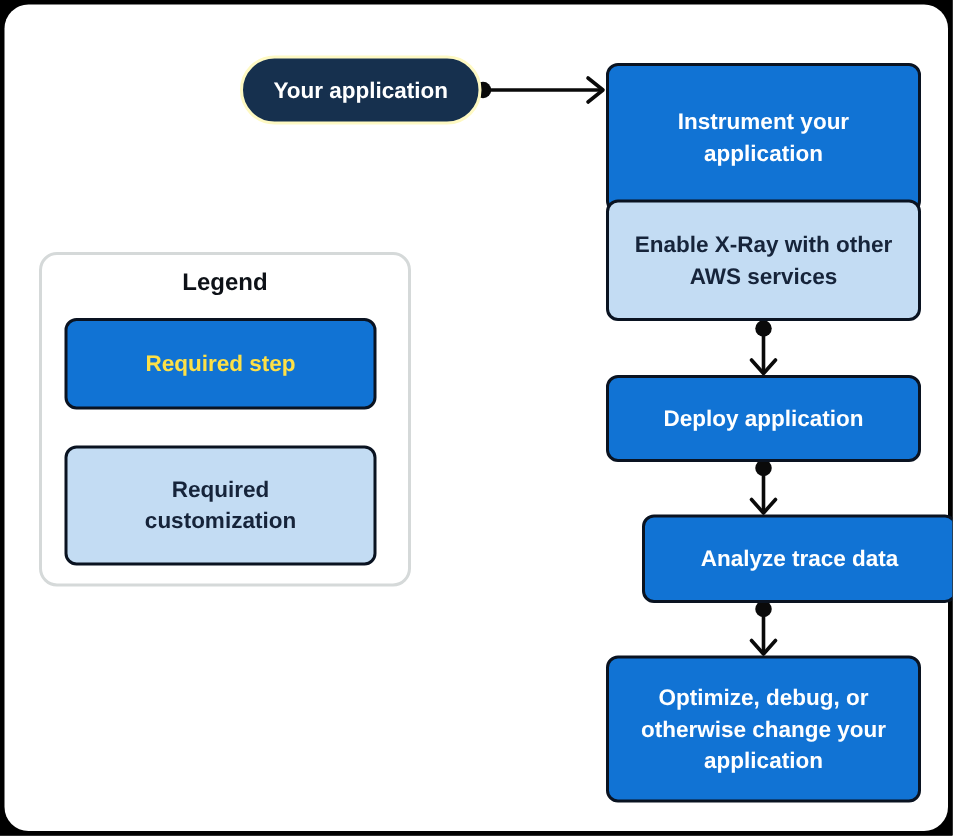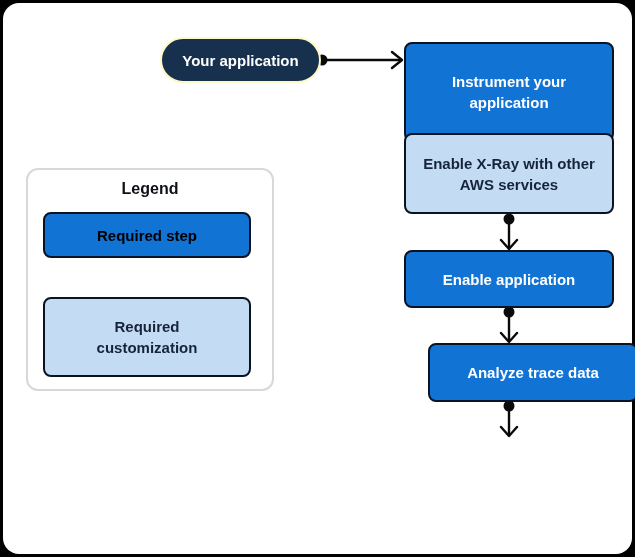--- a/index.html
+++ b/index.html
@@ -80,21 +80,21 @@
     text-align: center;
     font-weight: 700;
     font-size: 16px;
     color: #0d1117;
   }
   .legend-item {
     left: 15px; width: 208px;
     border: 2px solid #0a1321;
     border-radius: 8px;
   }
-  .legend-item.required { top: 42px;  height: 46px; background: #1173d4; color: #000000; text-align: right; }
+  .legend-item.required { top: 42px;  height: 61px; background: #1173d4; color: #fde047; text-align: right; }
   .legend-item.optional { top: 127px; height: 80px; background: #c3dcf3; color: #16243a; }
   .legend-item.optional span { max-width: 125px; }
 
   .line { stroke: #0a0a0a; stroke-width: 2.4; fill: none; }
   .chevron { stroke: #0a0a0a; stroke-width: 2.4; fill: none; stroke-linecap: round; stroke-linejoin: round; }
   .dot { fill: #0a0a0a; }
 </style>
 </head>
 <body>
 
@@ -135,27 +135,30 @@
 
   <div class="node step step-0 required">
     <span>Instrument your application</span>
   </div>
 
   <div class="node step step-1 optional">
     <span>Enable X-Ray with other AWS services</span>
   </div>
 
   <div class="node step step-2 required">
-    <span>Enable application</span>
+    <span>Deploy application</span>
   </div>
 
   <div class="node step step-3 required">
     <span>Analyze trace data</span>
   </div>
 
+  <div class="node step step-4 required">
+    <span>Optimize, debug, or otherwise change your application</span>
+  </div>
 
   <div class="legend">
     <div class="legend-title">Legend</div>
     <div class="node legend-item required">
       <span>Required step</span>
     </div>
     <div class="node legend-item optional">
       <span>Required customization</span>
     </div>
   </div>

